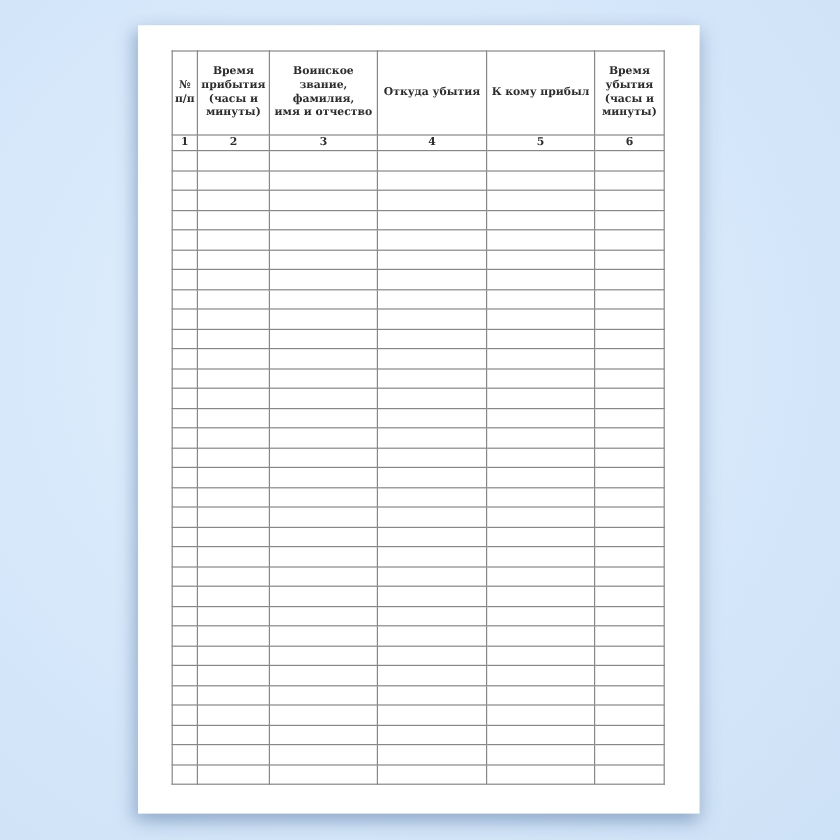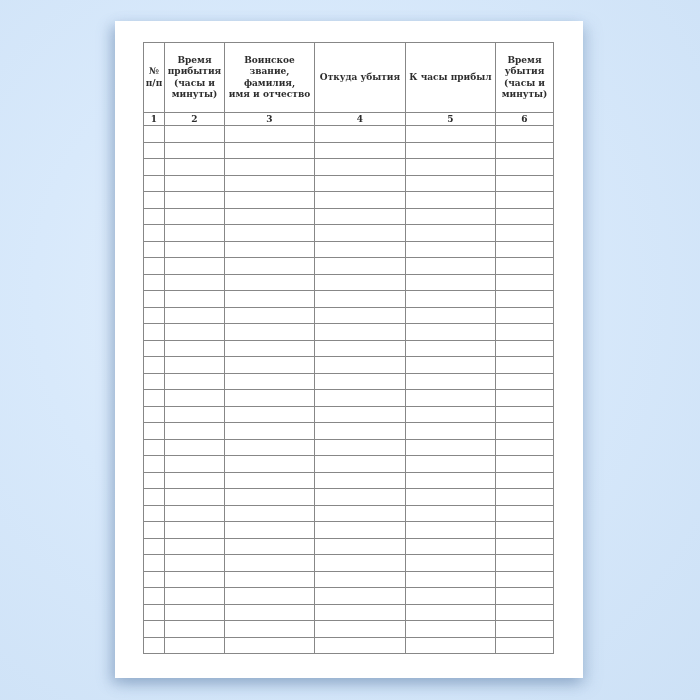--- a/index.html
+++ b/index.html
@@ -87,21 +87,21 @@
             <th>№
 п/п</th>
             <th>Время
 прибытия
 (часы и
 минуты)</th>
             <th>Воинское звание,
 фамилия,
 имя и отчество</th>
             <th>Откуда убытия</th>
-            <th>К часы прибыл</th>
+            <th>К кому прибыл</th>
             <th>Время
 убытия
 (часы и
 минуты)</th>
           </tr>
         <tr class="number-row" id="number-row">
             <td>1</td>
             <td>2</td>
             <td>3</td>
             <td>4</td>

